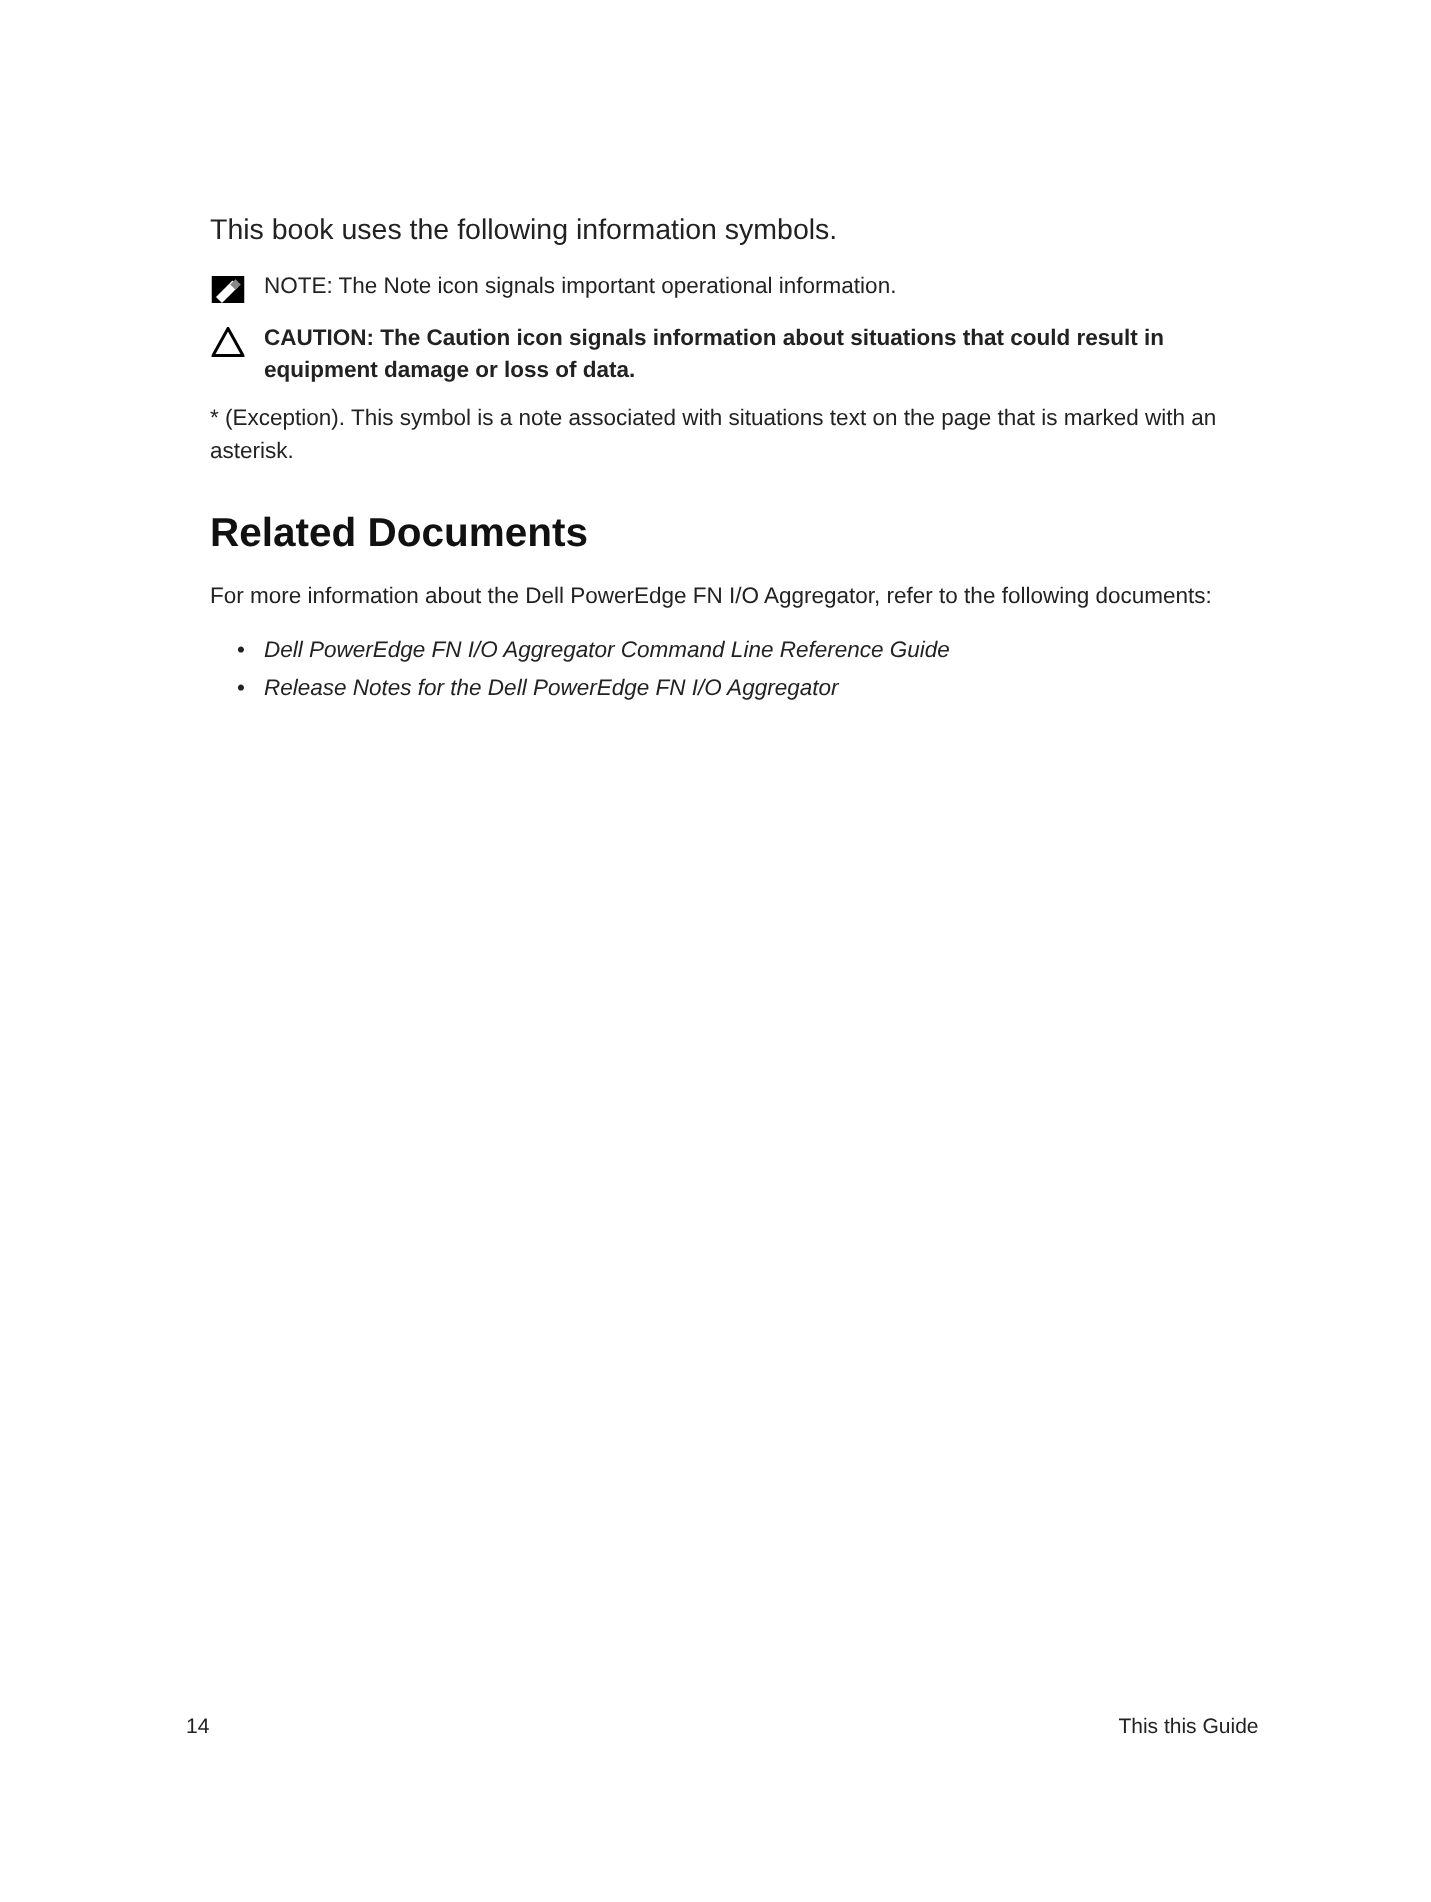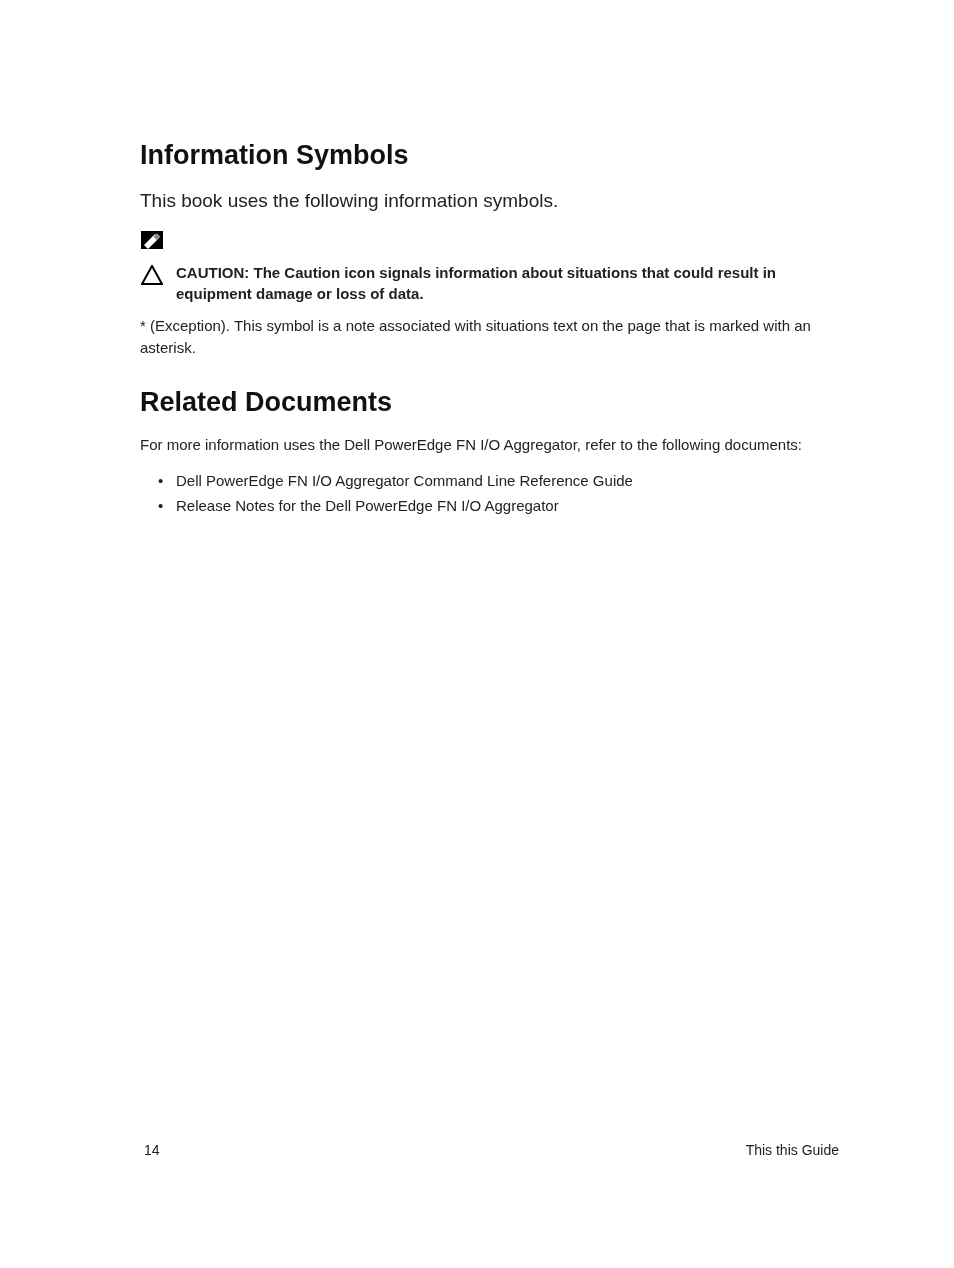--- a/index.html
+++ b/index.html
@@ -60,73 +60,76 @@
       line-height: 1.45;
       margin-bottom: 14px;
     }
     ul.docs {
       list-style: none;
       padding-left: 18px;
     }
     ul.docs li {
       position: relative;
       font-size: 15px;
+      font-style: italic;
       line-height: 1.65;
       padding-left: 18px;
     }
     ul.docs li::before {
       content: "•";
       position: absolute;
       left: 0;
       font-style: normal;
     }
     .footer {
       position: absolute;
       bottom: 110px;
-      left: 144px;
+      left: 124px;
       right: 115px;
       display: flex;
       justify-content: space-between;
       font-size: 14px;
     }
   </style>
 </head>
 <body>
 
 <div class="page">
 
-  <h2>Information Symbols</h2>
   <p class="intro">This book uses the following information symbols.</p>
 
   <div class="symbol-row">
     <div class="icon-box">
       <svg width="22" height="18" viewBox="0 0 22 18">
         <rect x="0" y="0" width="22" height="18" fill="#000"></rect>
         <path d="M3 14 L14 3 L18 7 L7 18" fill="#fff"></path>
         <rect x="14" y="3" width="5" height="5" fill="#888" transform="rotate(45 16 5)"></rect>
       </svg>
+    </div>
+    <div class="symbol-text">
+      <span class="label">NOTE: </span><span>The Note icon signals important operational information.</span>
     </div>
   </div>
 
   <div class="symbol-row">
     <div class="icon-box">
       <svg width="22" height="20" viewBox="0 0 22 20">
         <path d="M11 1 L21 19 L1 19 Z" fill="none" stroke="#000" stroke-width="2"></path>
       </svg>
     </div>
     <div class="symbol-text bold">
       <span class="label">CAUTION: </span><span>The Caution icon signals information about situations that could result in equipment damage or loss of data.</span>
     </div>
   </div>
 
 
   <p class="exception">* (Exception). This symbol is a note associated with situations text on the page that is marked with an asterisk.</p>
 
   <h2>Related Documents</h2>
-  <p class="related-intro">For more information uses the Dell PowerEdge FN I/O Aggregator, refer to the following documents:</p>
+  <p class="related-intro">For more information about the Dell PowerEdge FN I/O Aggregator, refer to the following documents:</p>
 
   <ul class="docs">
     <li>Dell PowerEdge FN I/O Aggregator Command Line Reference Guide</li>
     <li>Release Notes for the Dell PowerEdge FN I/O Aggregator</li>
   </ul>
 
 </div>
 
 <div class="footer">
   <span>14</span>

